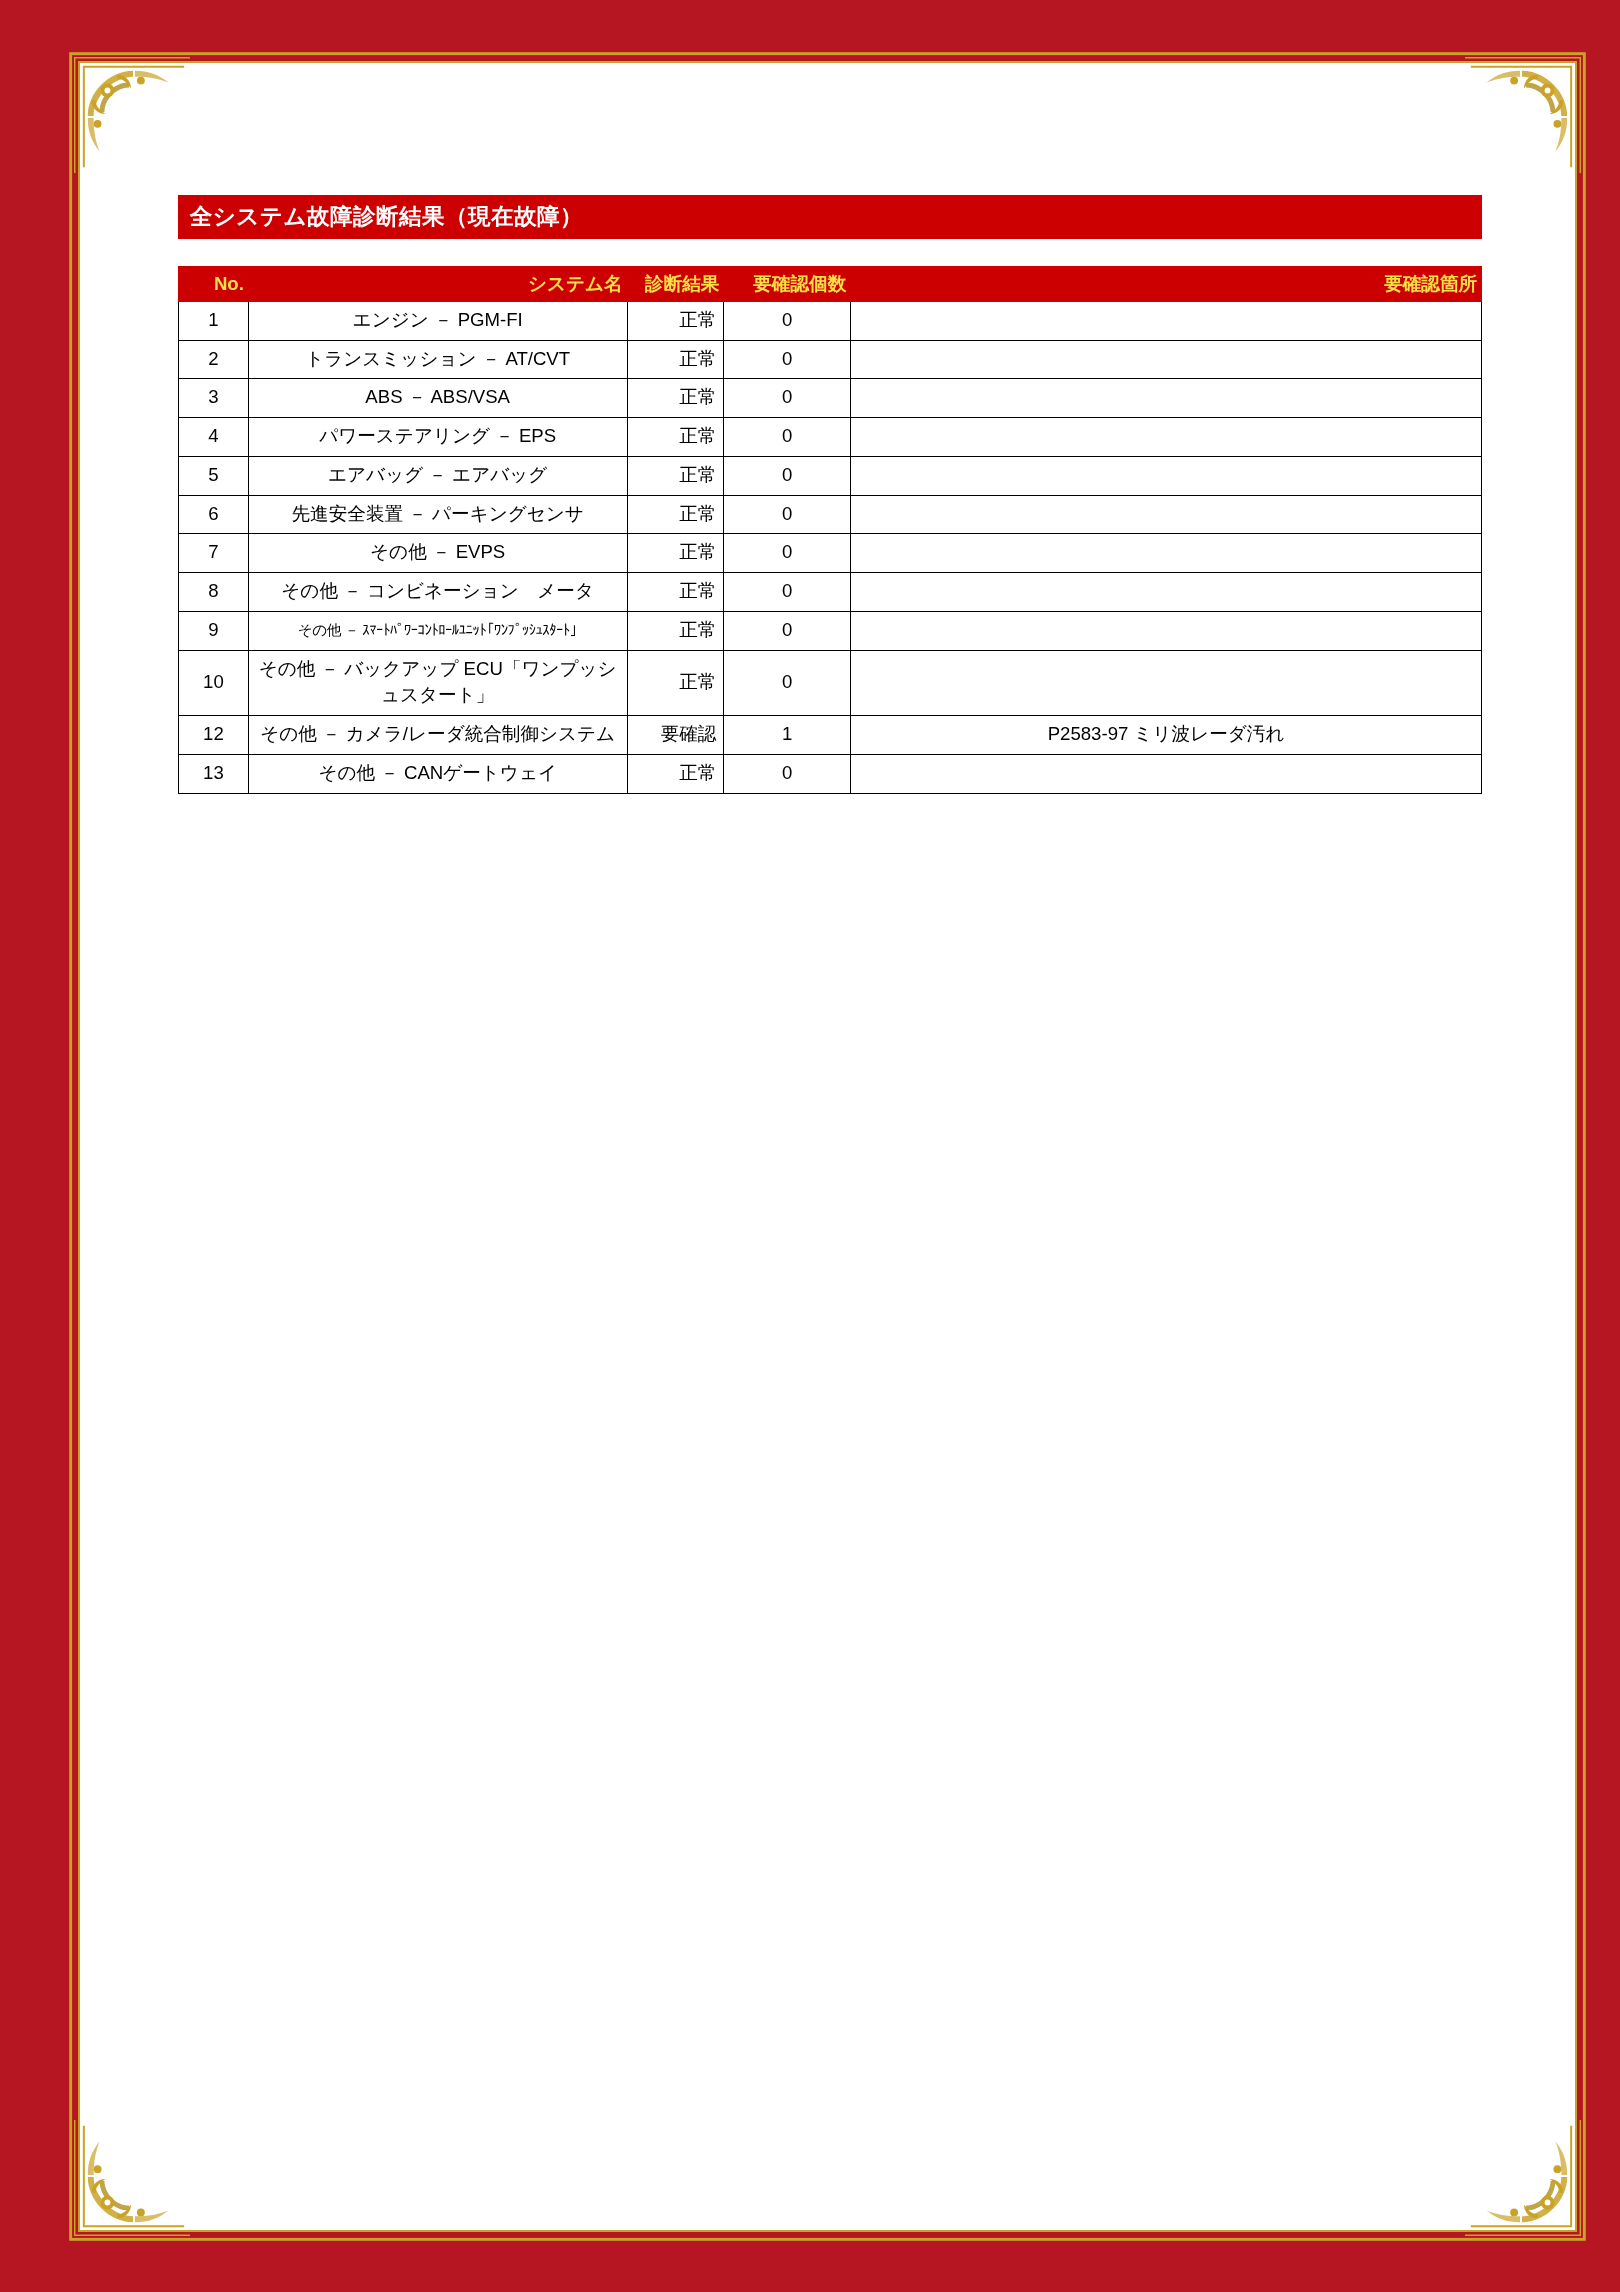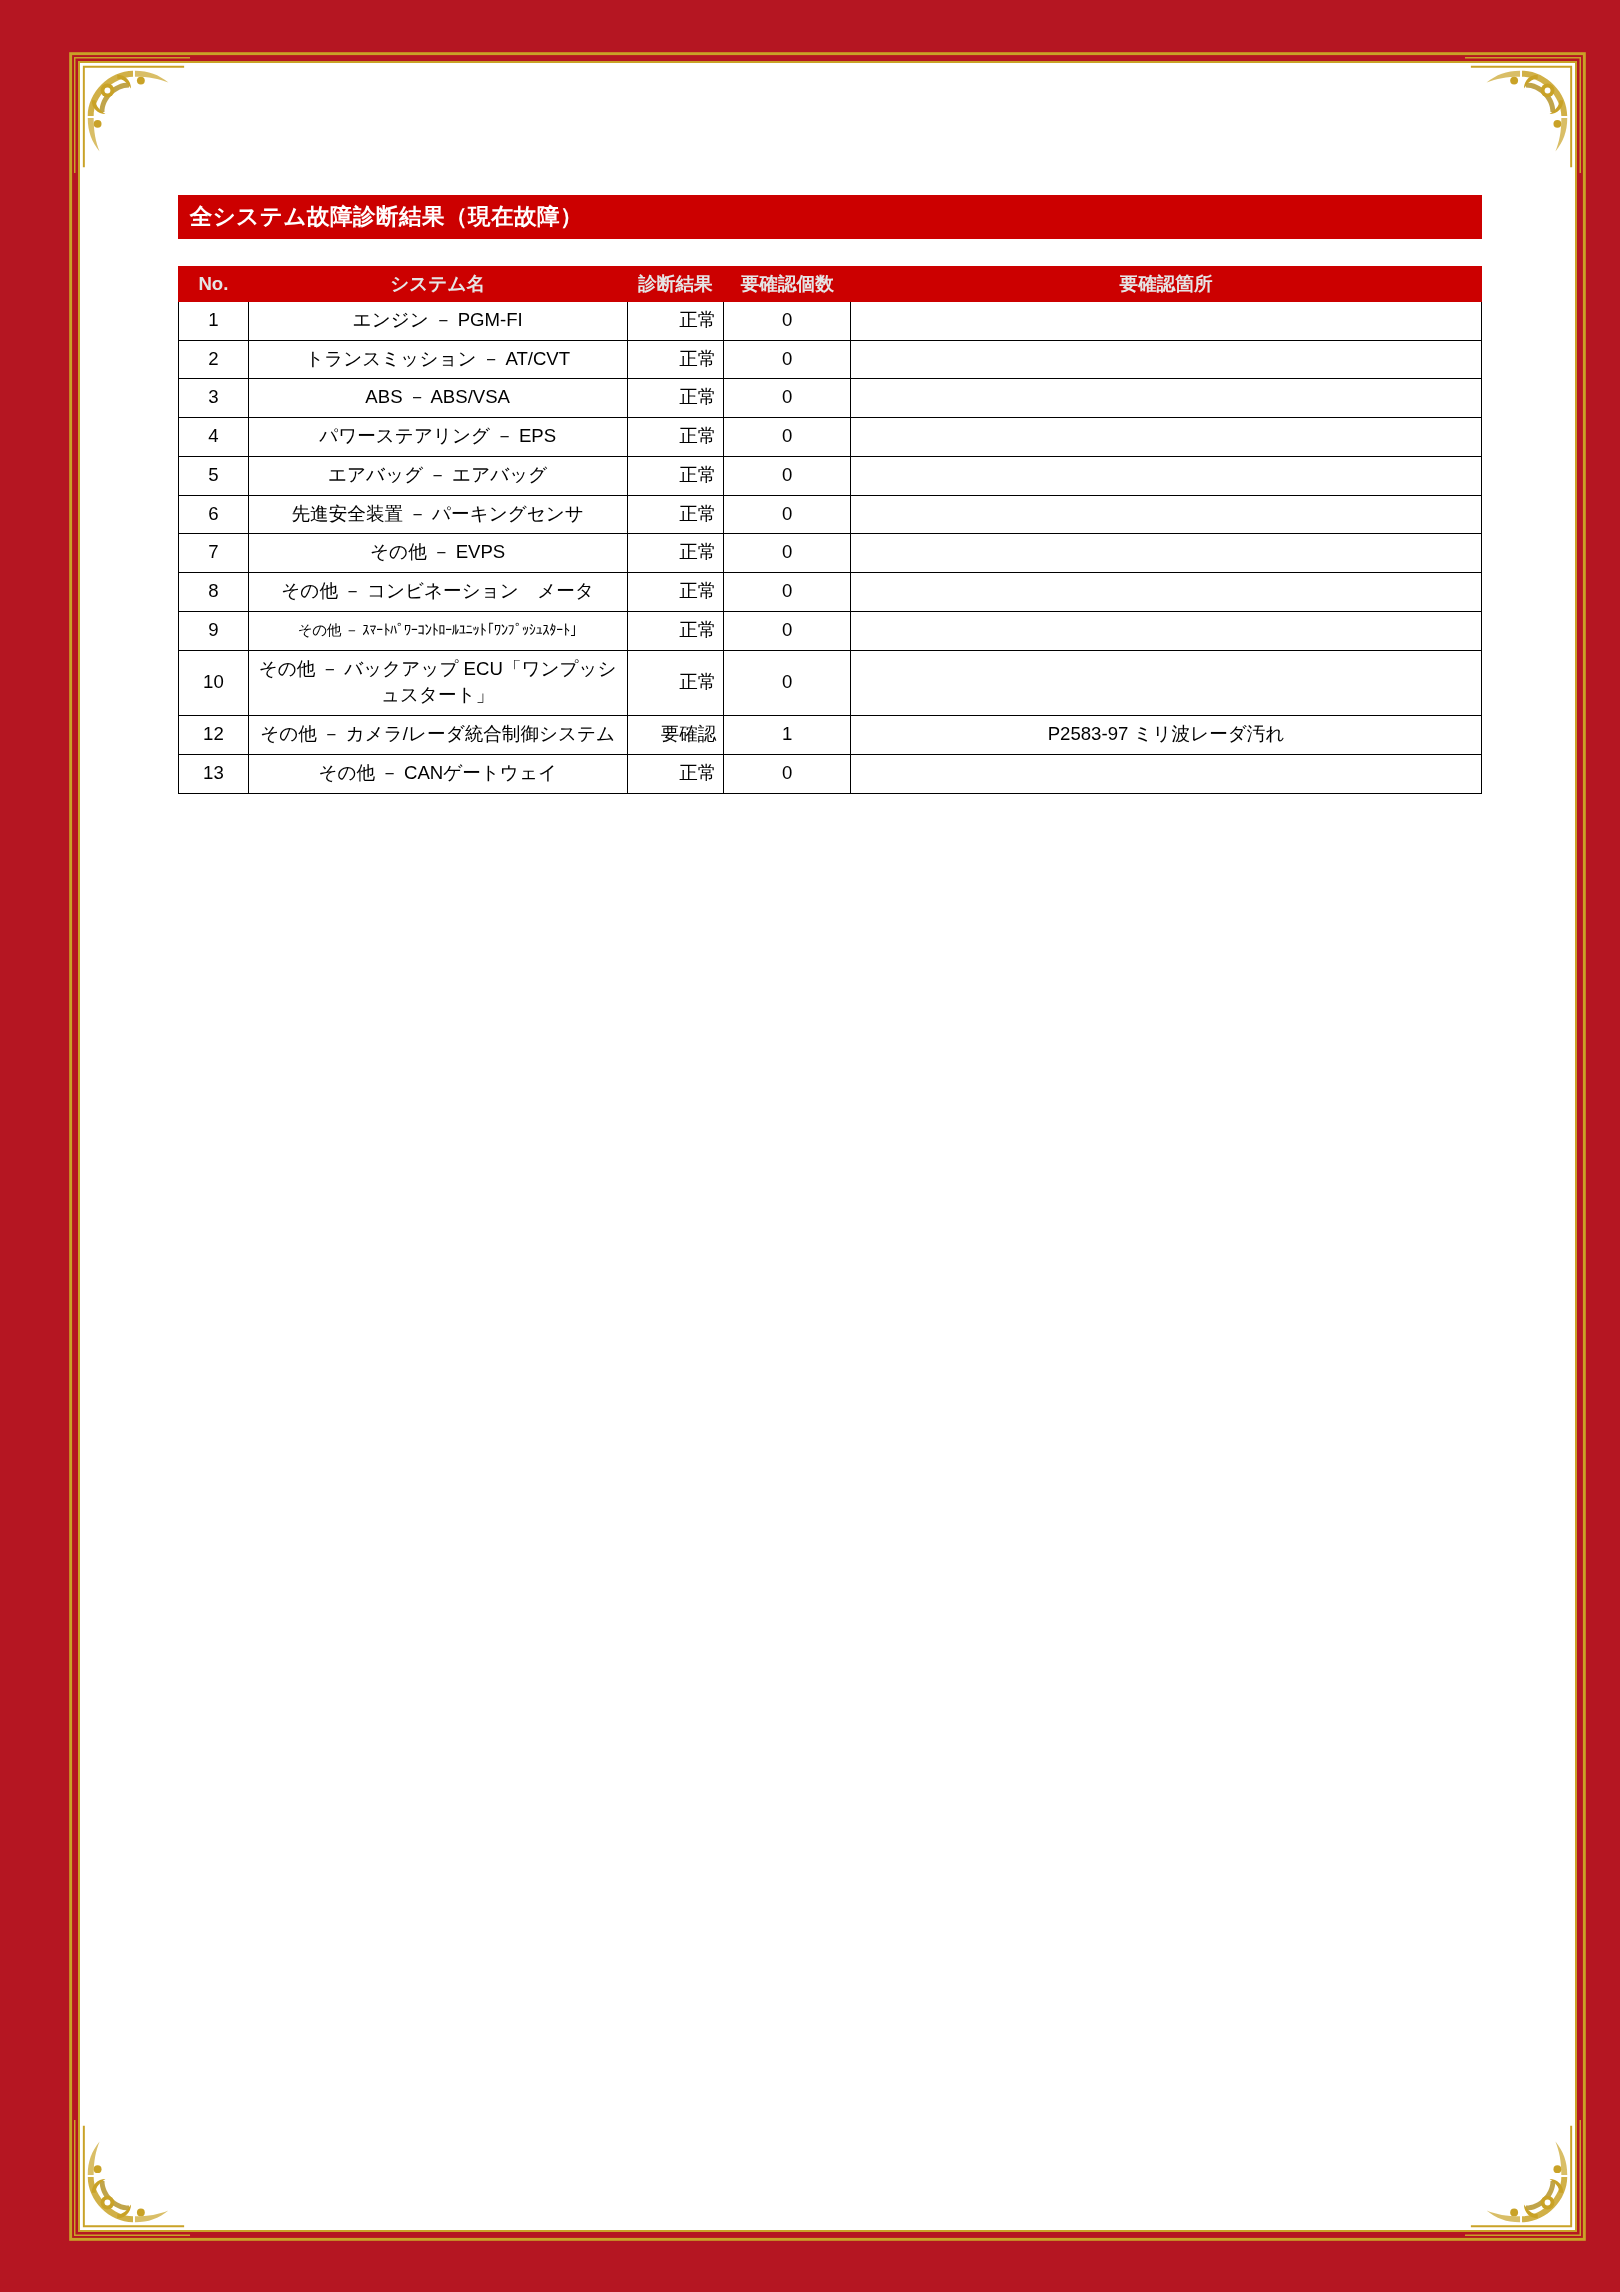--- a/index.html
+++ b/index.html
@@ -65,26 +65,26 @@
   table.result-table {
     margin-top: 27.4px;
     border-collapse: collapse;
     width: 1304px;
     table-layout: fixed;
     font-size: 18.6px;
     color: #000;
   }
   table.result-table th {
     background: #cc0000;
-    color: #e5e5e5;
+    color: #fde047;
     font-weight: bold;
     font-size: 18.6px;
     border: 1px solid #cc0000;
     padding: 4.9px 3.9px 5.9px 3.9px;
-    text-align: center;
+    text-align: right;
     line-height: 1.25;
   }
   table.result-table td {
     border: 1px solid #000000;
     padding: 4.9px 6.9px 5.9px 6.9px;
     line-height: 1.45;
     vertical-align: middle;
     height: 21.6px;
   }
   td.c-no { text-align: center; width: 61px; }

